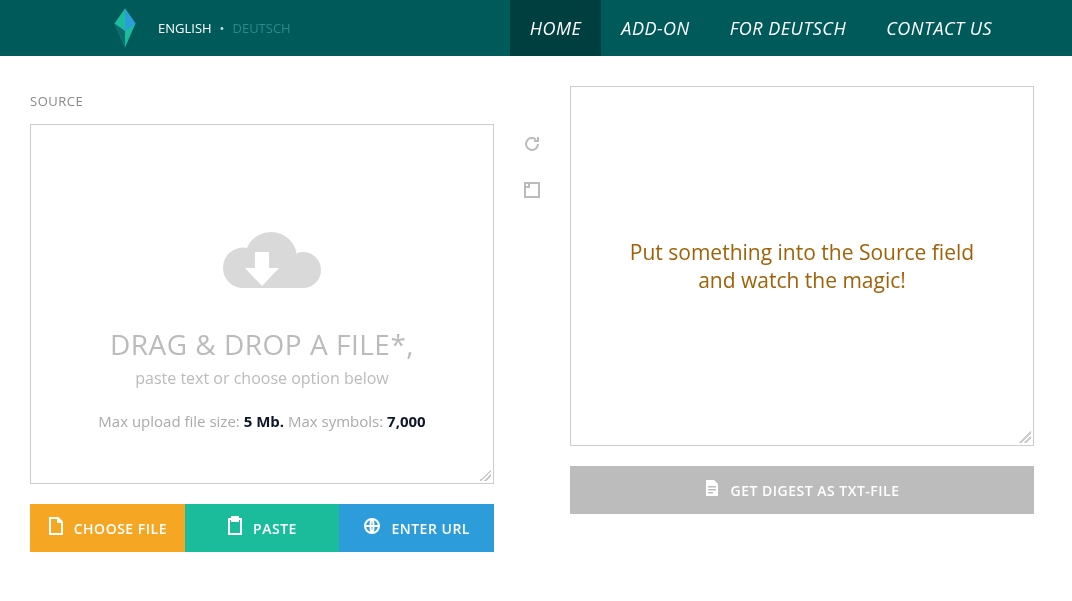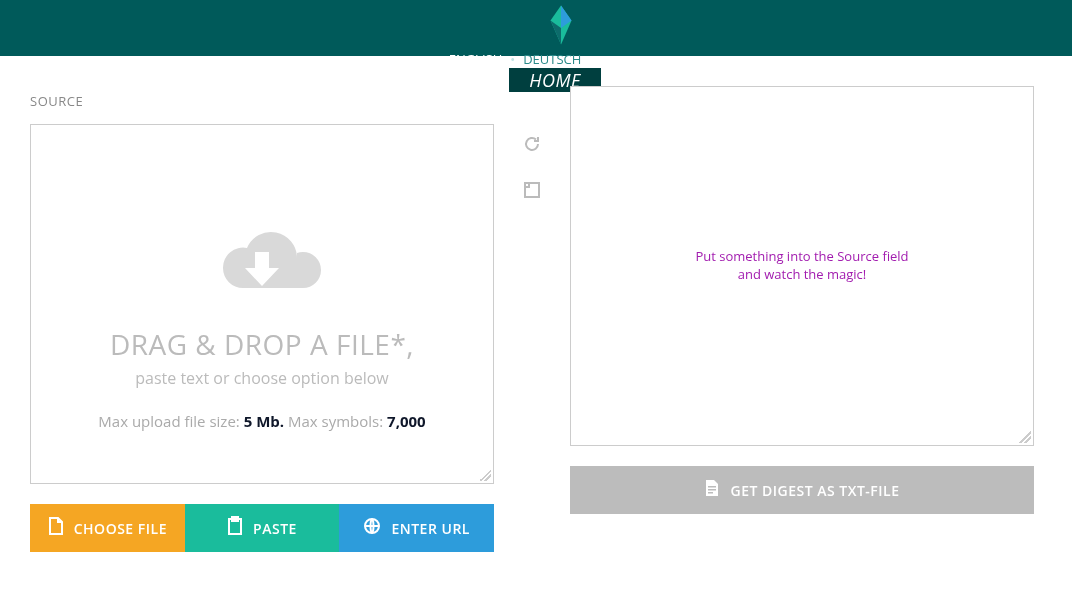--- a/index.html
+++ b/index.html
@@ -5,21 +5,20 @@
   * { margin: 0; padding: 0; box-sizing: border-box; font-family: 'Segoe UI', 'Open Sans', sans-serif; }
   body { background: #fff; width: 1072px; height: 601px; overflow: hidden; }
 
   .header {
     background: #005a5a;
     height: 56px;
     display: flex;
     align-items: center;
     padding: 0 60px 0 0;
     position: relative;
-    flex-direction: column;
   }
   .logo {
     margin-left: 110px;
     display: flex;
     align-items: center;
     height: 56px;
   }
   .logo svg { height: 50px; }
   .lang-switch {
     display: flex;
@@ -144,21 +143,21 @@
     right: 2px; bottom: 2px;
     width: 12px; height: 12px;
     background: linear-gradient(135deg, transparent 50%, #ccc 50%, #ccc 60%, transparent 60%, transparent 70%, #ccc 70%, #ccc 80%, transparent 80%);
   }
   .cloud-icon { margin-bottom: 20px; }
   .drop-title { font-size: 28px; font-weight: 400; color: #bbb; letter-spacing: 0.5px; }
   .drop-sub { font-size: 16px; color: #bbb; margin-top: 4px; }
   .limits { position: absolute; bottom: 52px; font-size: 15px; color: #aaa; }
   .limits .bold { font-weight: 700; color: #0f172a; }
 
-  .summary-text { font-size: 13px; color: #a21caf; line-height: 1.35; }
+  .summary-text { font-size: 21px; color: #a16207; line-height: 1.35; }
 
   .btn-row {
     display: flex;
     margin-top: 20px;
     height: 48px;
   }
   .btn {
     flex: 1;
     display: flex;
     align-items: center;
@@ -189,21 +188,21 @@
     </svg>
   </div>
   <div class="lang-switch">
     <span class="active">ENGLISH</span>
     <span class="dot">•</span>
     <span class="inactive">DEUTSCH</span>
   </div>
   <div class="nav">
     <div class="nav-item active">HOME</div>
     <div class="nav-item">ADD-ON</div>
-    <div class="nav-item">FOR CONTACT</div>
+    <div class="nav-item">FOR DEUTSCH</div>
     <div class="nav-item">CONTACT US</div>
   </div>
 </div>
 
 <div class="main">
 
   <div class="col">
     <div class="label-row">
       <span class="section-label">SOURCE</span>
     </div>

